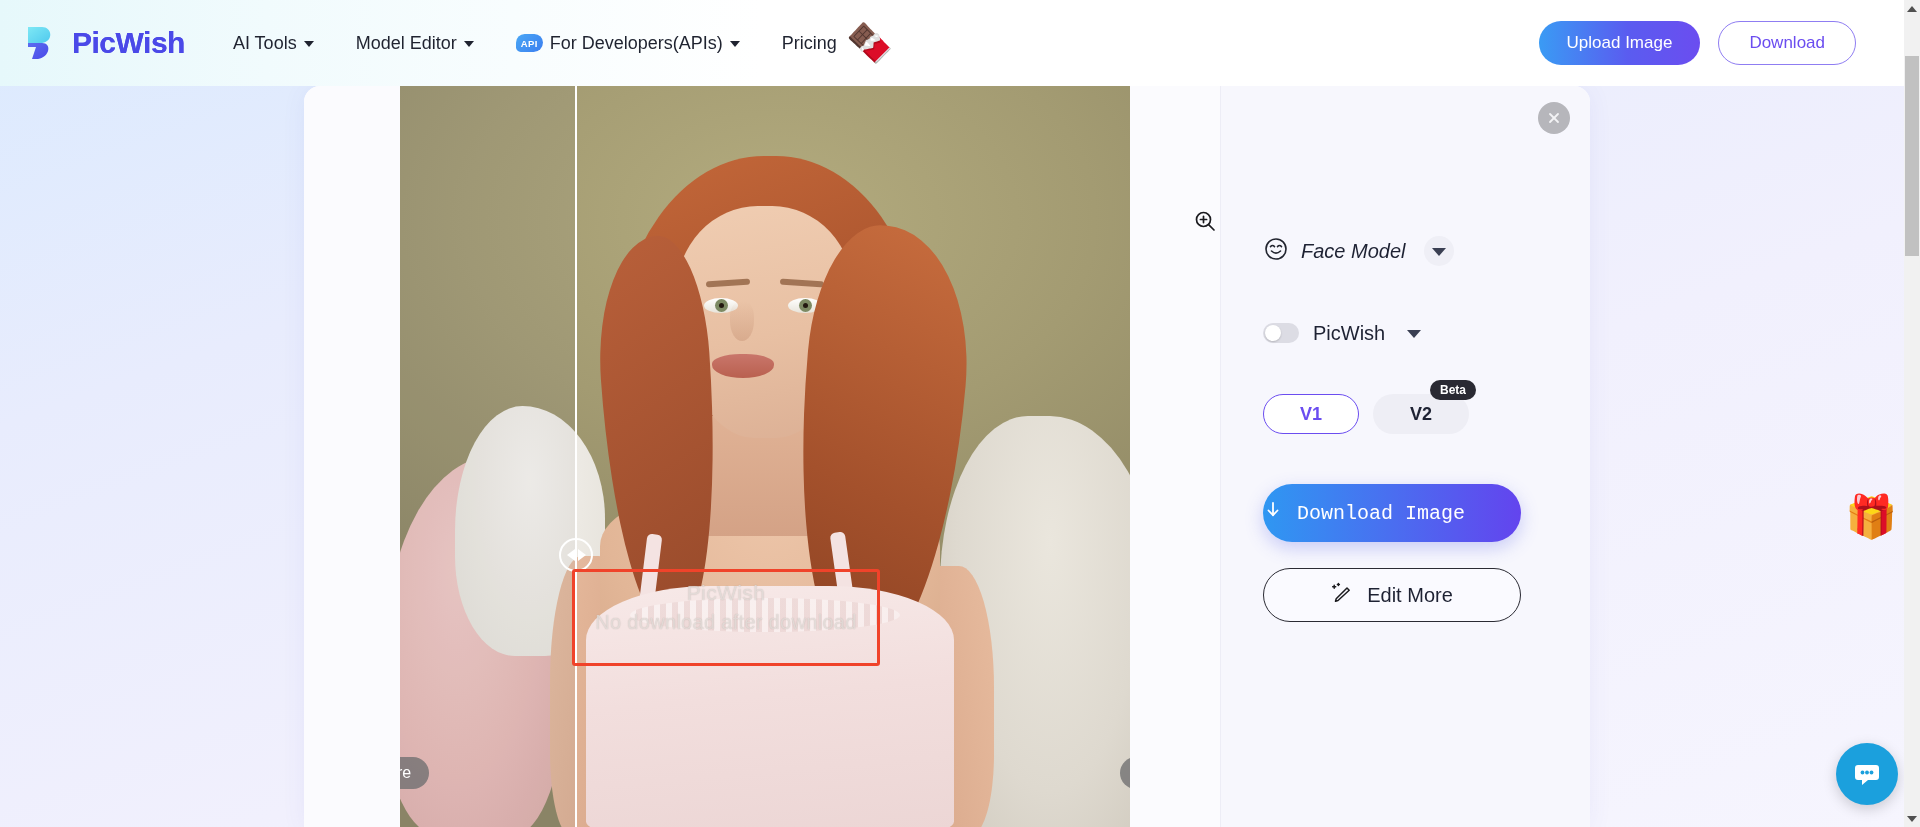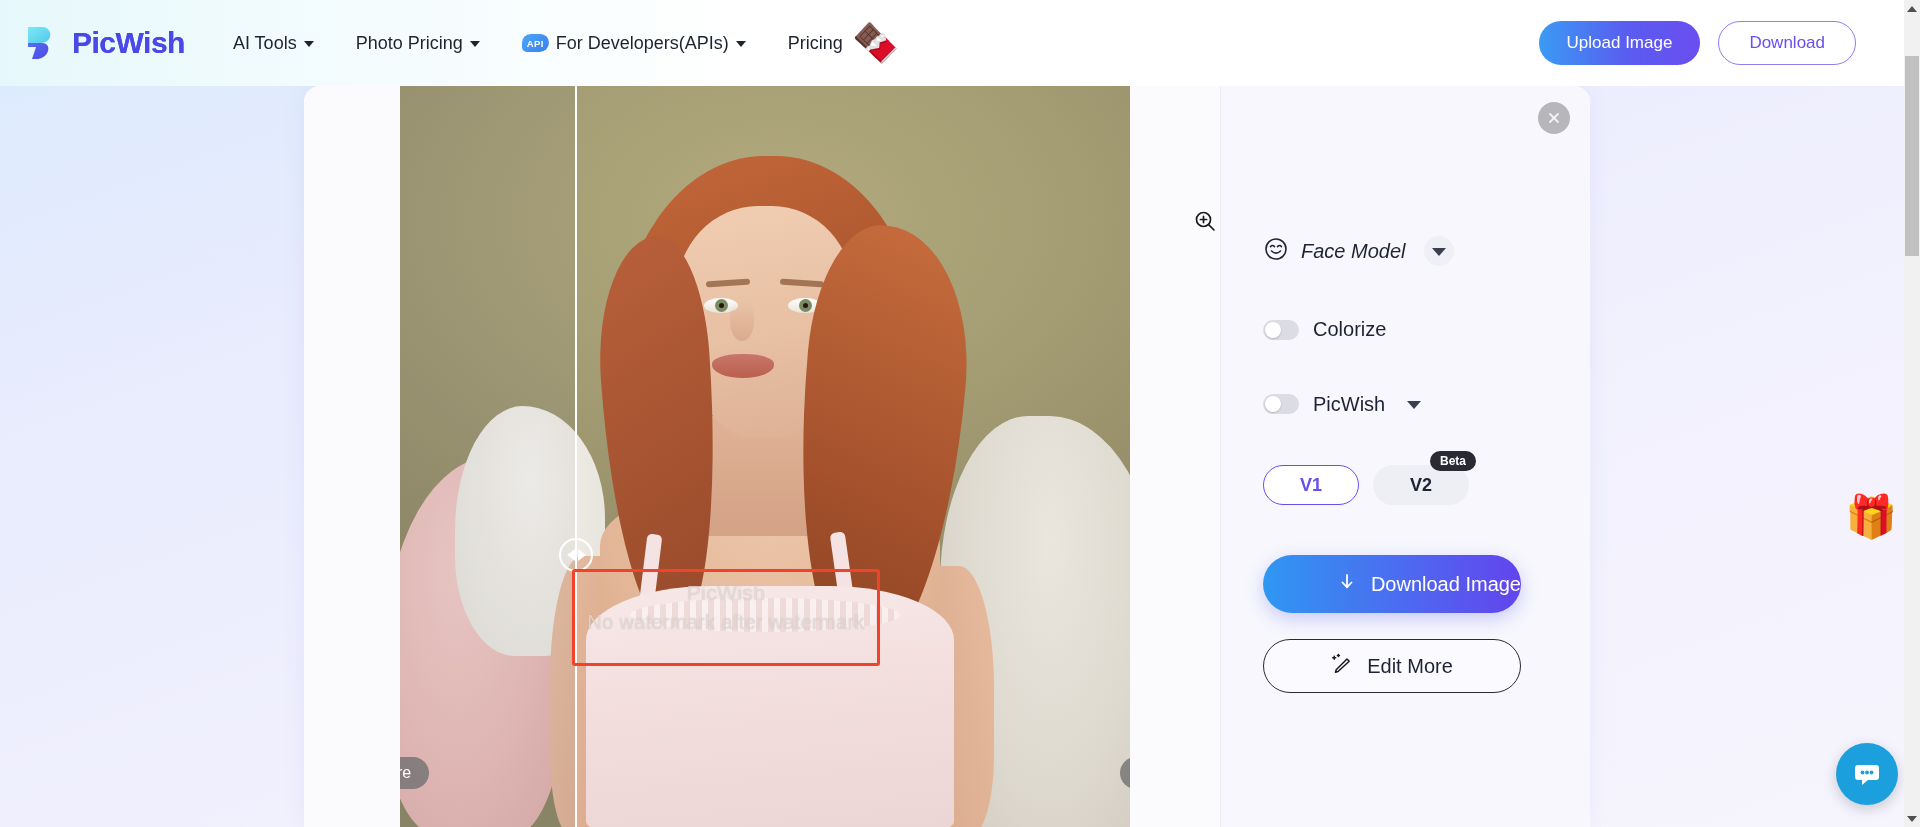--- a/index.html
+++ b/index.html
@@ -289,22 +289,22 @@
   #ver-v2 { background:#eeeef5; border:1.5px solid transparent; color:#1e2233; position:relative; }
   #beta-badge {
     position:absolute; right:-8px; top:-15px;
     background:#2a2a33; color:#fff; font-size:12px; font-weight:bold;
     border-radius:10px; padding:3px 10px; white-space:nowrap;
   }
 
   #btn-download-image {
     width:258px; height:58px; border:none; border-radius:29px;
     background: linear-gradient(90deg,#2f97f2 0%, #4a6ef0 50%, #6344ee 100%);
-    color:#fff; font-size:20px; font-family:Liberation Sans, sans-serif; cursor:pointer;
-    display:flex; align-items:center; justify-content:flex-end; gap:14px;
+    color:#fff; font-size:20px; font-family:Liberation Mono, monospace; cursor:pointer;
+    display:flex; align-items:center; justify-content:flex-start; gap:14px;
     box-shadow: 0 6px 18px rgba(80,90,230,.28);
     margin-bottom:26px;
   }
   #btn-edit-more {
     width:258px; height:54px; border:1.5px solid #2a2a33; border-radius:27px;
     background:#fafaff; color:#1e2233; font-size:20px; font-family:inherit;
     cursor:pointer; display:flex; align-items:center; justify-content:center; gap:12px;
   }
 
   
@@ -357,21 +357,21 @@
     </span>
     <span id="logo-text">PicWish</span>
   </div>
 
   <div id="nav">
     <div class="nav-item">
       <span>AI Tools</span>
       <span class="chev"></span>
     </div>
     <div class="nav-item">
-      <span>Photo Pricing</span>
+      <span>Model Editor</span>
       <span class="chev"></span>
     </div>
     <div class="nav-item">
       <span id="api-badge">API</span>
       <span>For Developers(APIs)</span>
       <span class="chev"></span>
     </div>
     <div class="nav-item" style="gap:0;">
       <span>Pricing</span>
       <span id="gingerbread">🍫</span>
@@ -439,21 +439,21 @@
 
       <div id="slider-line"></div>
       <div id="slider-handle">
         <span class="tri-l"></span>
         <span class="tri-r"></span>
       </div>
 
       <div id="watermark-box"></div>
       <div id="watermark-text">
         <div id="wm-line1">PicWish</div>
-        <div id="wm-line2">No watermark after watermark</div>
+        <div id="wm-line2">No download after download</div>
       </div>
 
       <div class="ba-tag" id="tag-before">Before</div>
       <div class="ba-tag" id="tag-after">After</div>
     </div>
 
     <div id="zoom-btn">
       <svg width="24" height="24" viewBox="0 0 24 24" fill="none" stroke="#1b1b1f" stroke-width="1.7">
         <circle cx="10.5" cy="10.5" r="7"></circle>
         <line x1="15.6" y1="15.6" x2="21" y2="21" stroke-linecap="round"></line>
@@ -482,26 +482,20 @@
             <path d="M14.5 10.6 q2 -2.2 4 0" stroke-linecap="round"></path>
             <path d="M8.5 15 q4.5 4.2 9 0" stroke-linecap="round"></path>
           </svg>
         </span>
         <span id="face-model-label">Face Model</span>
         <span class="chev-btn" id="face-model-chev">
           <span class="chev-big"></span>
         </span>
       </div>
 
-      <div class="row" id="colorize-row">
-        <span class="toggle">
-            <span class="knob"></span>
-          </span>
-        <span class="toggle-label">Colorize</span>
-      </div>
 
       <div class="row" id="beautify-row">
         <span class="toggle">
             <span class="knob"></span>
           </span>
         <span class="toggle-label">PicWish</span>
         <span class="chev-btn" style="margin-left:14px;">
           <span class="chev-big"></span>
         </span>
       </div>

